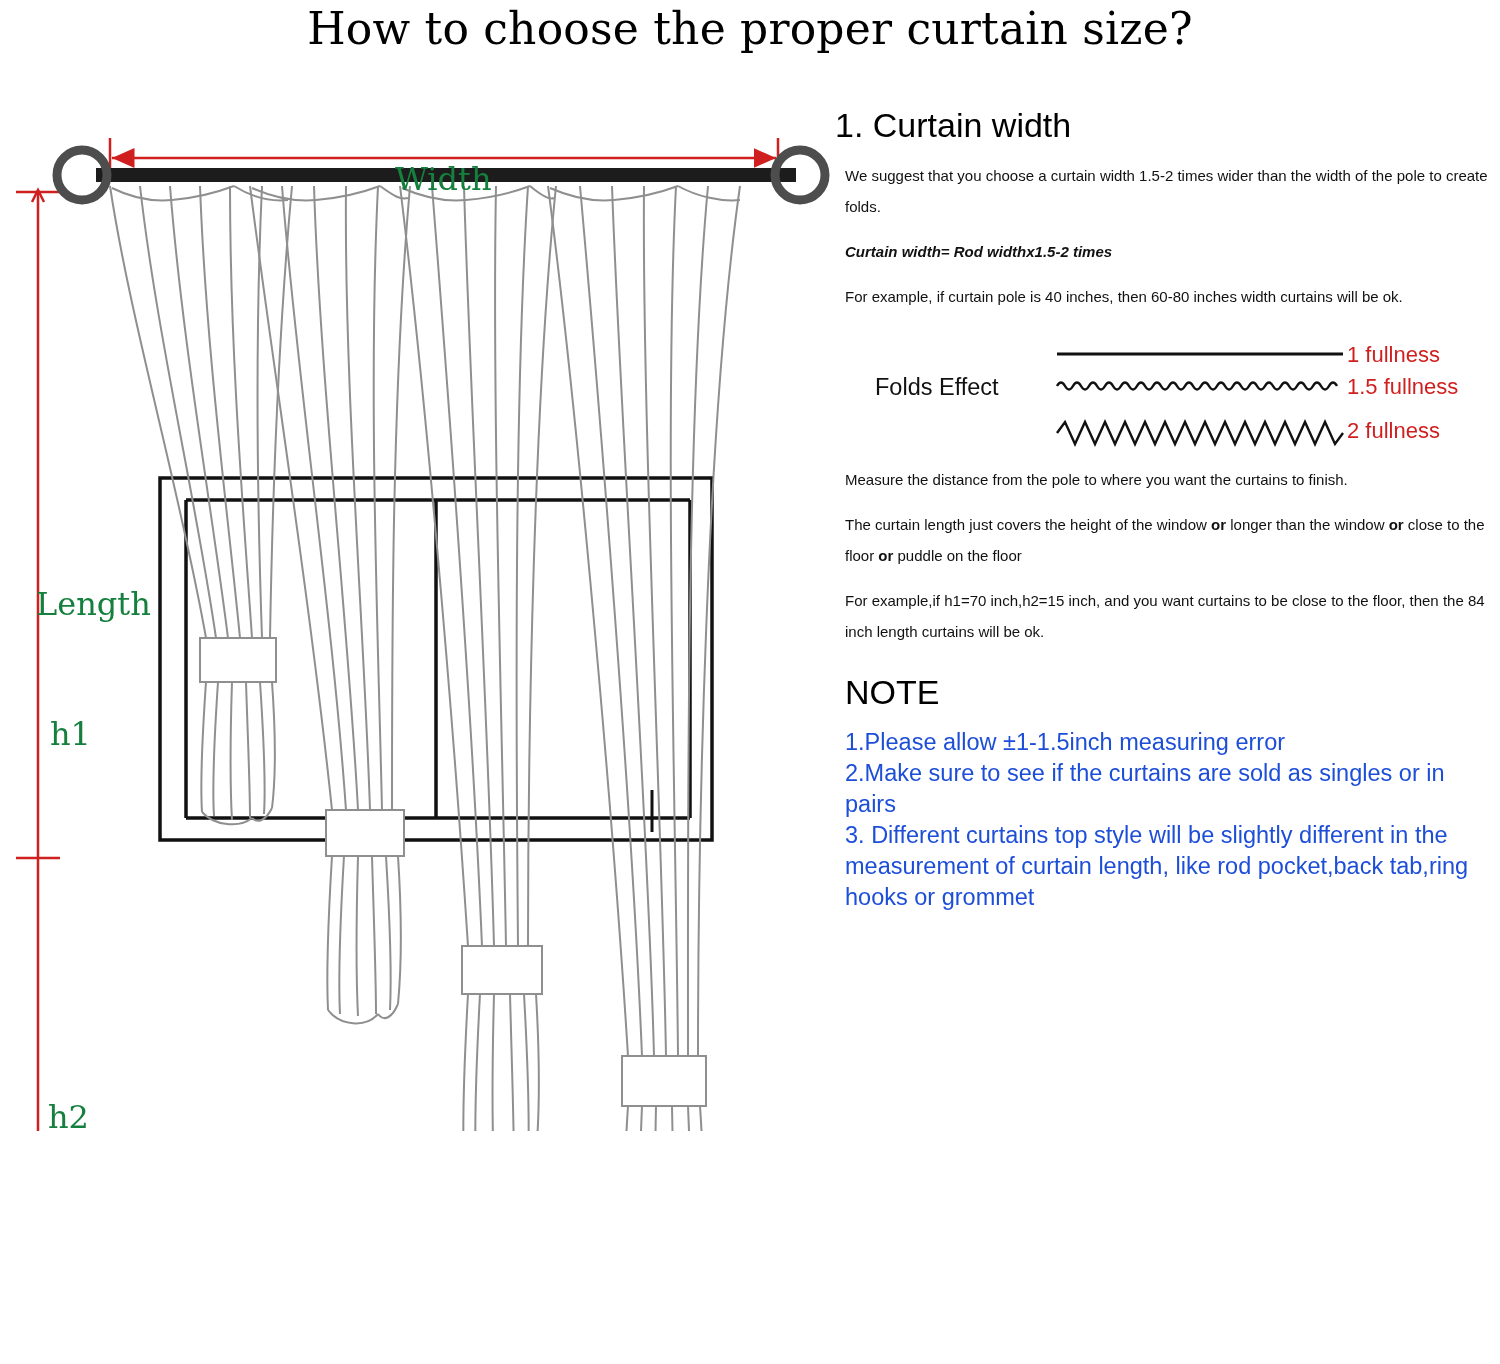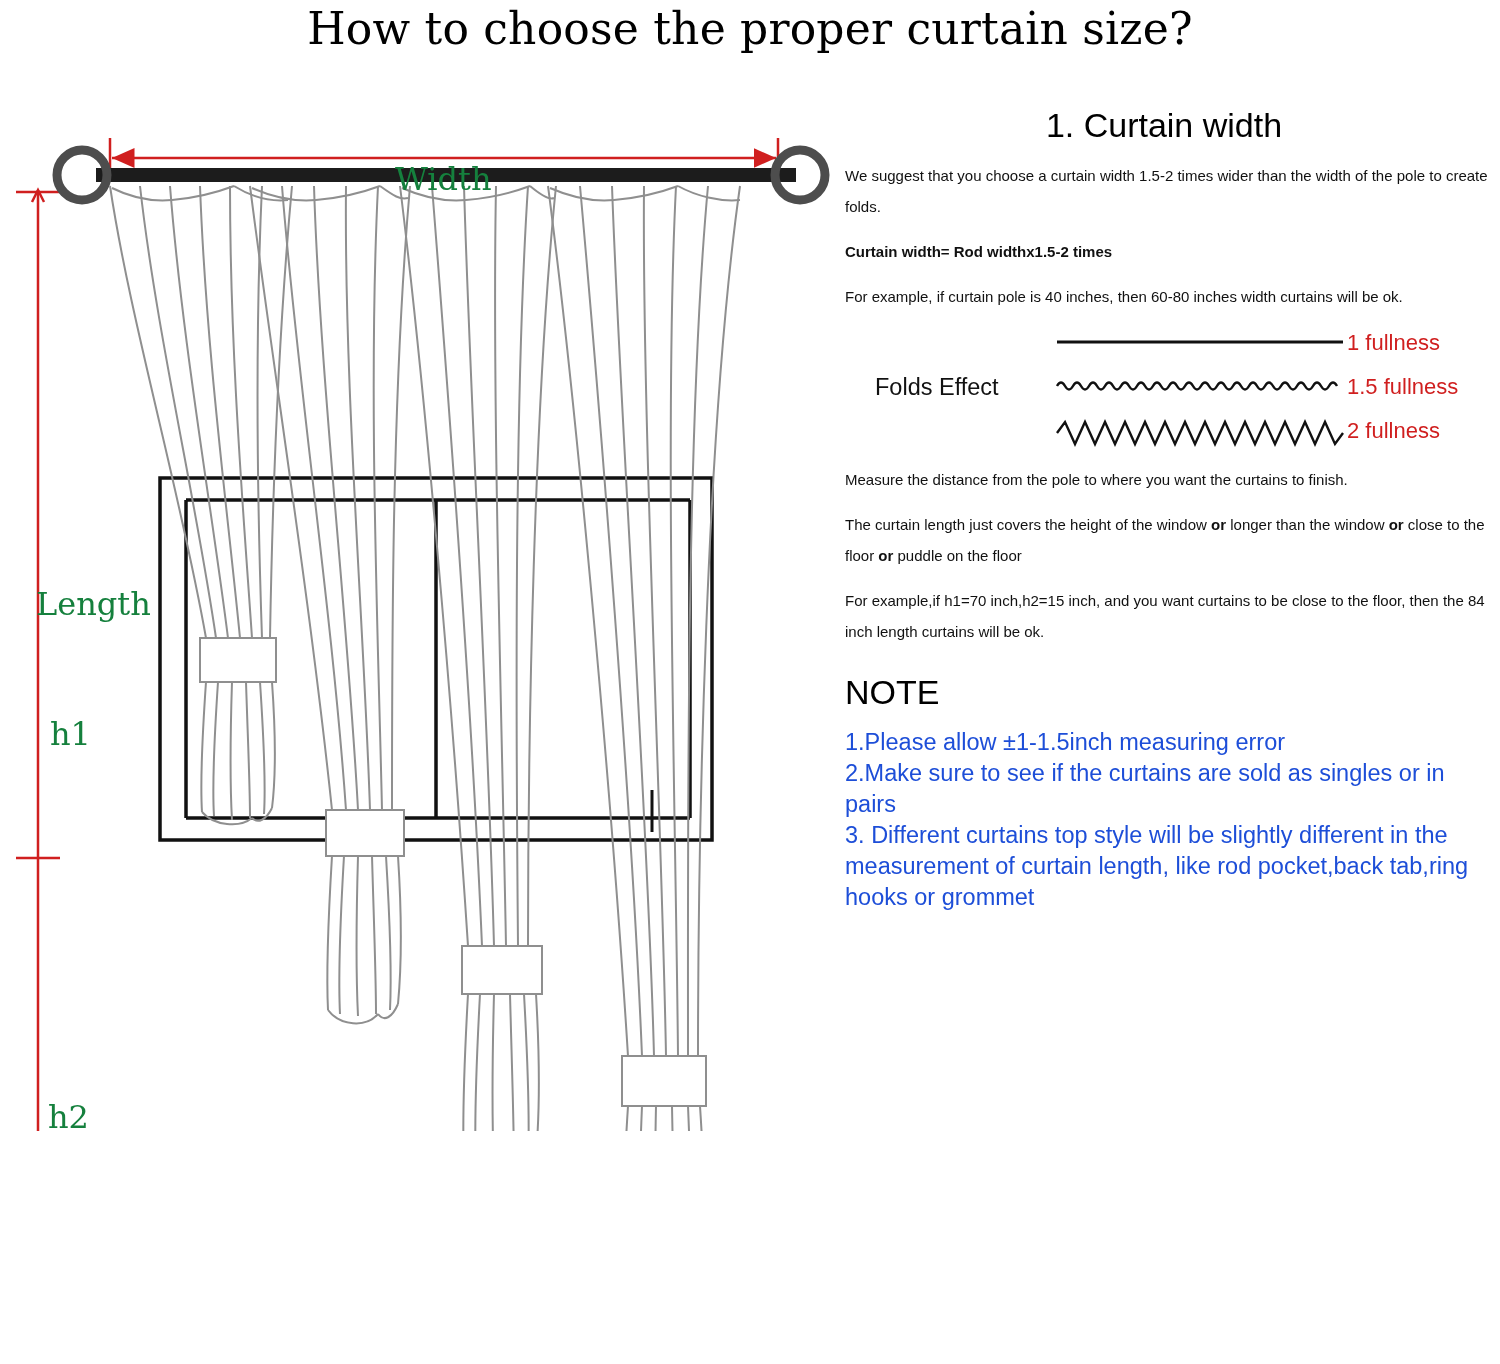--- a/index.html
+++ b/index.html
@@ -67,30 +67,30 @@
     top: 104px;
     width: 648px;
   }
   .sec-head {
     font-size: 34px;
     line-height: 42px;
     margin: 0 0 14px 0;
     font-weight: normal;
     color: #000;
   }
-  #h-width { text-align: center; margin-left: -10px; }
+  #h-width { text-align: left; margin-left: -10px; }
   #h-length { text-align: center; margin-left: -10px; margin-top: 34px;}
   #h-note { text-align: left; margin-top: 24px; }
   .para {
     font-size: 15px;
     line-height: 31px;
     margin: 0 0 14px 0;
     color: #111;
   }
-  .para.bold { font-weight: bold; }
+  .para.bold { font-weight: bold; font-style: italic; }
   
   #folds {
     position: relative;
     margin: 14px 0 6px 0;
     height: 132px;
   }
   #folds-label {
     position: absolute;
     left: 30px;
     top: 48px;
@@ -104,21 +104,21 @@
     height: 40px;
   }
   .fold-row svg { position: absolute; left: 0; top: 0; }
   .fold-cap {
     position: absolute;
     left: 292px;
     font-size: 22px;
     color: #d01f1f;
     white-space: nowrap;
   }
-  #fold1 { top: 4px; }
+  #fold1 { top: 16px; }
   #fold2 { top: 48px; }
   #fold3 { top: 92px; }
   .note-line {
     font-size: 23.5px;
     line-height: 31px;
     color: #1d4ed8;
   }
 </style>
 </head>
 <body>

